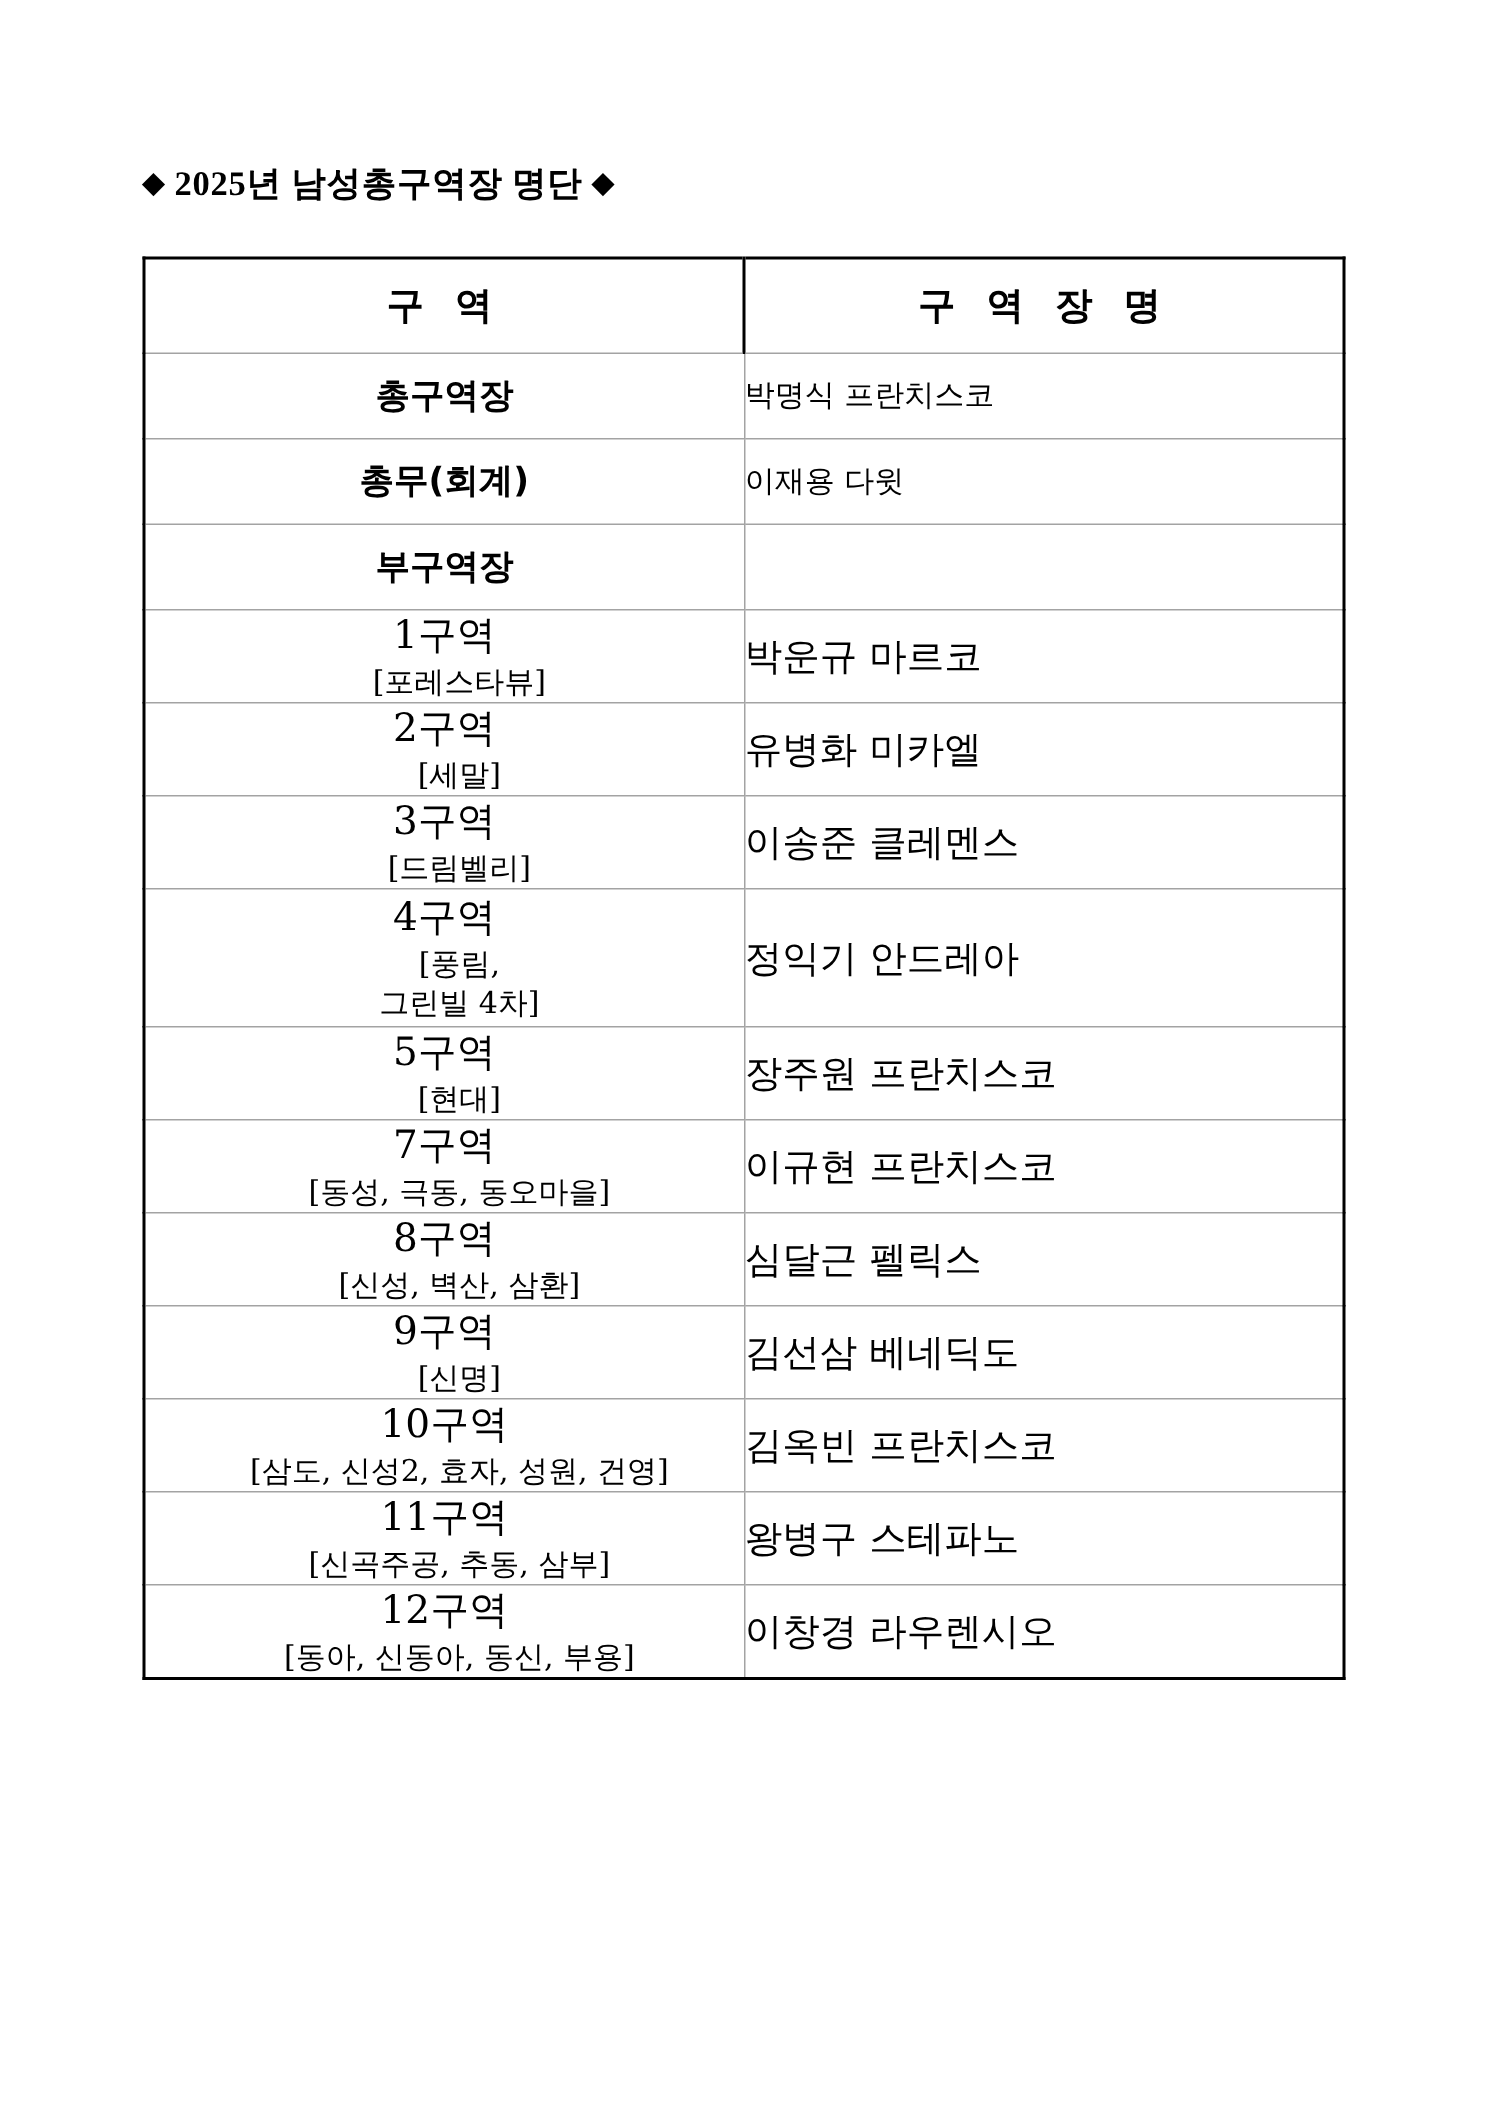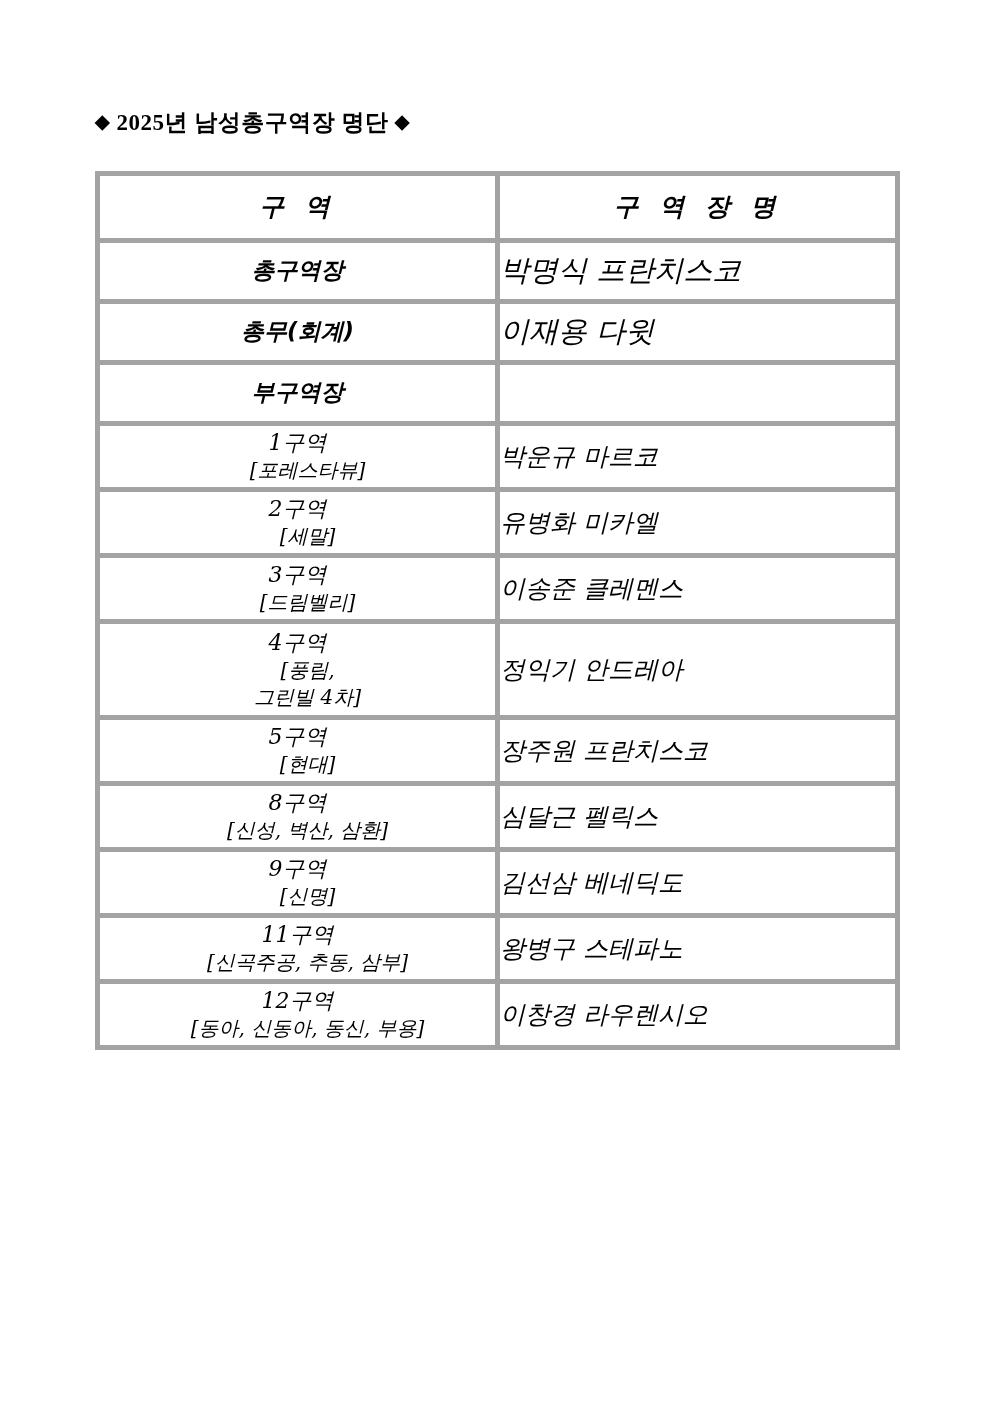--- a/index.html
+++ b/index.html
@@ -44,23 +44,22 @@
   }
   table.roster {
     border-collapse: collapse;
     width: 800px;
     margin: 0 auto;
     table-layout: fixed;
     border: 2px solid #000;
   }
   table.roster th,
   table.roster td {
-    border: 5px solid #a3a3a3;
+    border: 1px solid #a3a3a3;
     padding: 0;
-    font-style: italic;
   }
   table.roster col.c1 { width: 400px; }
   table.roster col.c2 { width: 400px; }
 
   thead th {
     height: 62px;
     font-size: 25px;
     font-weight: bold;
     letter-spacing: 6px;
     text-align: center;
@@ -82,25 +81,25 @@
     font-size: 25px;
     font-family: "DejaVu Serif", "Liberation Serif", serif;
   }
   .officer td.area {
     font-size: 23px;
     font-weight: bold;
     height: 56px;
     font-family: "DejaVu Sans", "Liberation Sans", sans-serif;
   }
   .officer td.name {
-    font-size: 29px;
+    font-size: 20px;
   }
   .area-main {
     display: block;
-    font-size: 22px;
+    font-size: 26px;
     line-height: 1.32;
   }
   .area-sub {
     display: block;
     font-size: 20px;
     line-height: 1.32;
     padding-left: 20px;
   }
   tr.district td { height: 61px; }
   tr.district.tall td { height: 91px; }
@@ -172,34 +171,48 @@
       </tr>
       <tr class="district">
         <td class="area">
           <span class="area-main">5구역</span>
           <span class="area-sub">[현대]</span>
         </td>
         <td class="name">장주원 프란치스코</td>
       </tr>
       <tr class="district">
         <td class="area">
+          <span class="area-main">7구역</span>
+          <span class="area-sub">[동성, 극동, 동오마을]</span>
+        </td>
+        <td class="name">이규현 프란치스코</td>
+      </tr>
+      <tr class="district">
+        <td class="area">
           <span class="area-main">8구역</span>
           <span class="area-sub">[신성, 벽산, 삼환]</span>
         </td>
         <td class="name">심달근 펠릭스</td>
       </tr>
       <tr class="district">
         <td class="area">
           <span class="area-main">9구역</span>
           <span class="area-sub">[신명]</span>
         </td>
         <td class="name">김선삼 베네딕도</td>
       </tr>
       <tr class="district">
         <td class="area">
+          <span class="area-main">10구역</span>
+          <span class="area-sub">[삼도, 신성2, 효자, 성원, 건영]</span>
+        </td>
+        <td class="name">김옥빈 프란치스코</td>
+      </tr>
+      <tr class="district">
+        <td class="area">
           <span class="area-main">11구역</span>
           <span class="area-sub">[신곡주공, 추동, 삼부]</span>
         </td>
         <td class="name">왕병구 스테파노</td>
       </tr>
       <tr class="district">
         <td class="area">
           <span class="area-main">12구역</span>
           <span class="area-sub">[동아, 신동아, 동신, 부용]</span>
         </td>

